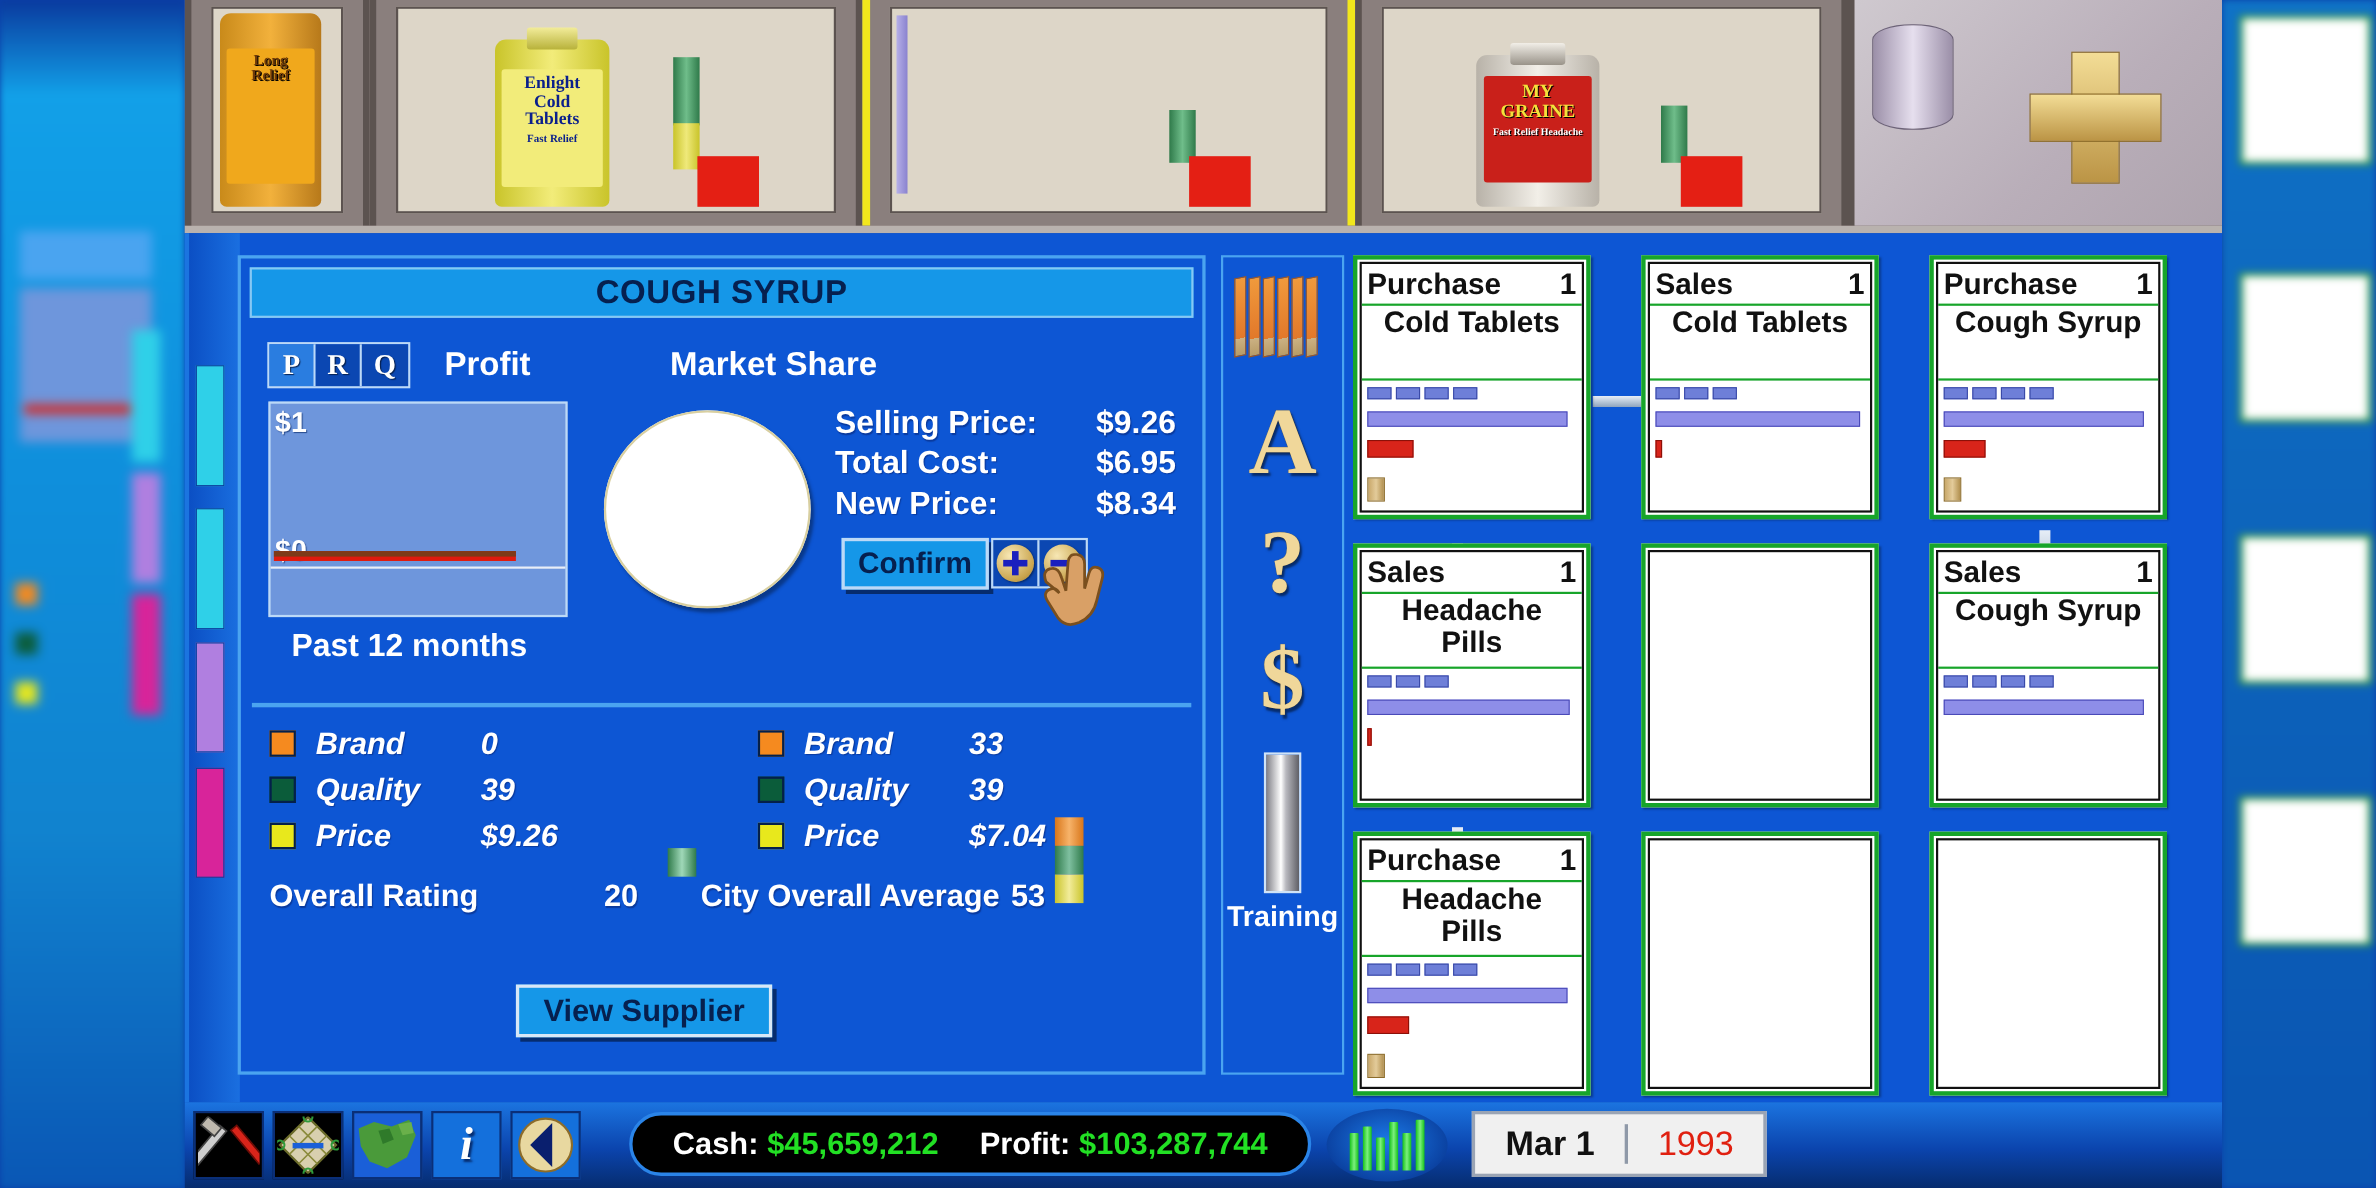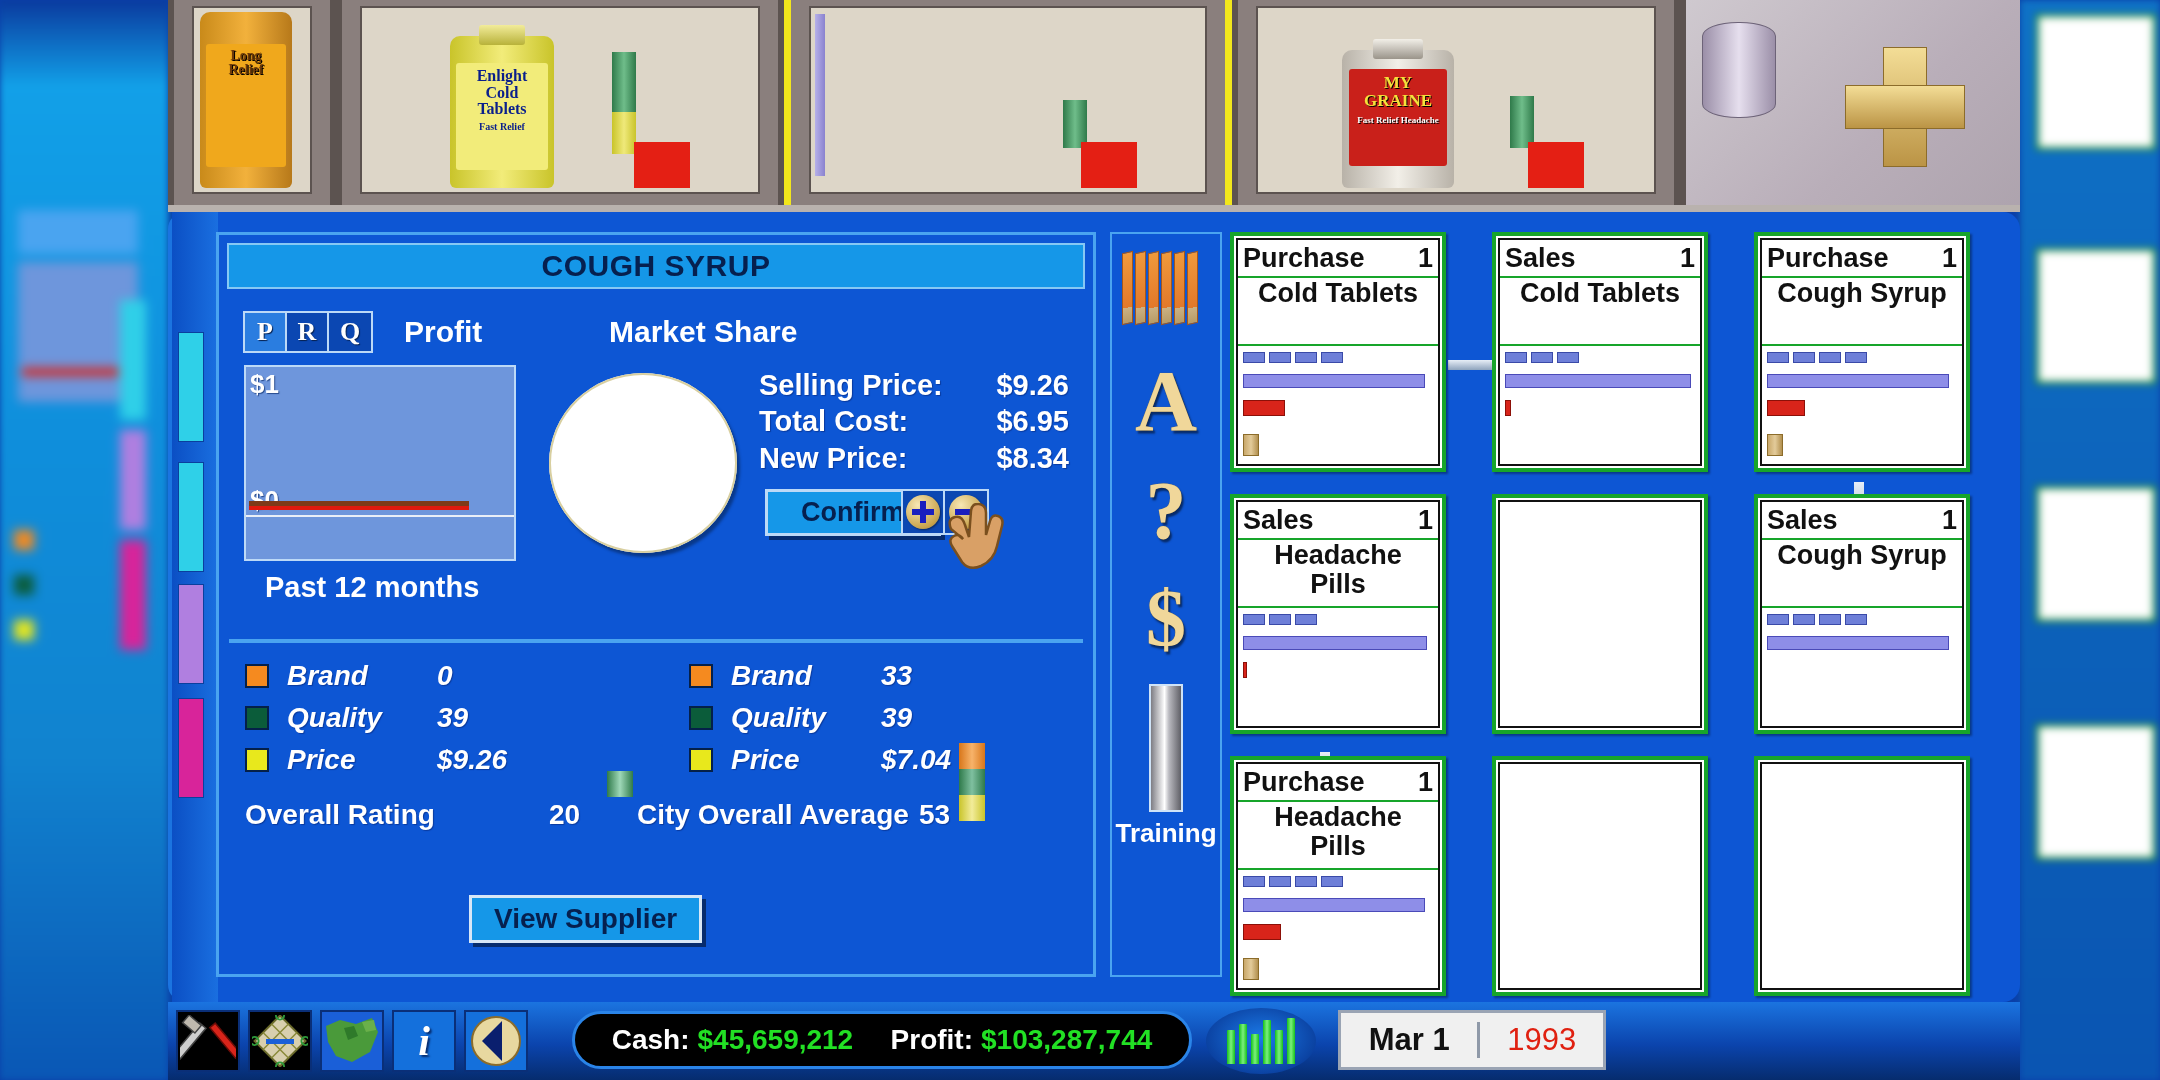--- a/index.html
+++ b/index.html
@@ -101,21 +101,20 @@
     position:absolute; left: 16px; top: 22px; width: 74px; height: 96px;
     background: linear-gradient(90deg,#9b8fa8,#e6dfee,#9b8fa8);
     border-radius: 36px/14px; border:1px solid #6d6378;
   }
 
   
   #frame {
     position:absolute; left: 168px; top: 212px; width: 1852px; height: 790px;
     background: #0d56d4;
     border-left: 4px solid #1b74e0;
-    border-radius: 17px;
   }
   .frame-edge-left {
     position:absolute; left: 0; top: 0; width: 46px; height: 790px;
     background: linear-gradient(90deg,#0b4fc4,#1a6fe0);
   }
   .tab {
     position:absolute; left: 6px; width: 26px; border: 1px solid #0a3f9e;
   }
 
   
@@ -197,21 +196,21 @@
     color:#fff; font-weight:bold; font-size: 29px; line-height: 1.25;
     text-shadow: 1px 1px 1px #0a3a9e;
   }
   .price-row .val { min-width: 120px; text-align: right; }
 
   #confirm {
     position:absolute; left: 546px; top: 200px;
     background: #1597e8; border: 3px solid #bcd9f7;
     box-shadow: 4px 4px 0 #062c6e;
     color: #06204f; font-weight:bold; font-size: 27px;
-    padding: 5px 33px;
+    padding: 5px 12px;
   }
   #plusminus {
     position:absolute; left: 682px; top: 200px;
     display:flex; border: 2px solid #bcd9f7; background:#0b47b2;
   }
   .pmbtn {
     width: 42px; height: 42px; display:flex; align-items:center; justify-content:center;
     border-right: 2px solid #bcd9f7;
   }
   .pmbtn:last-child { border-right: none; }

